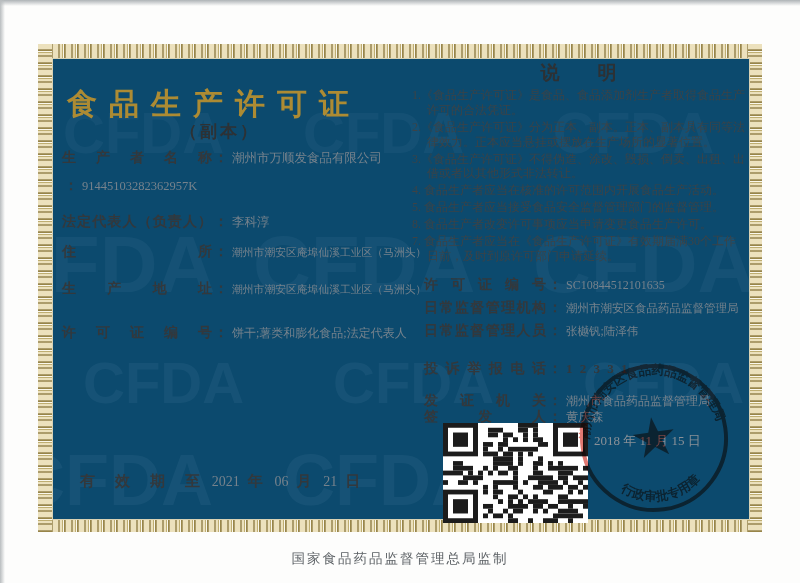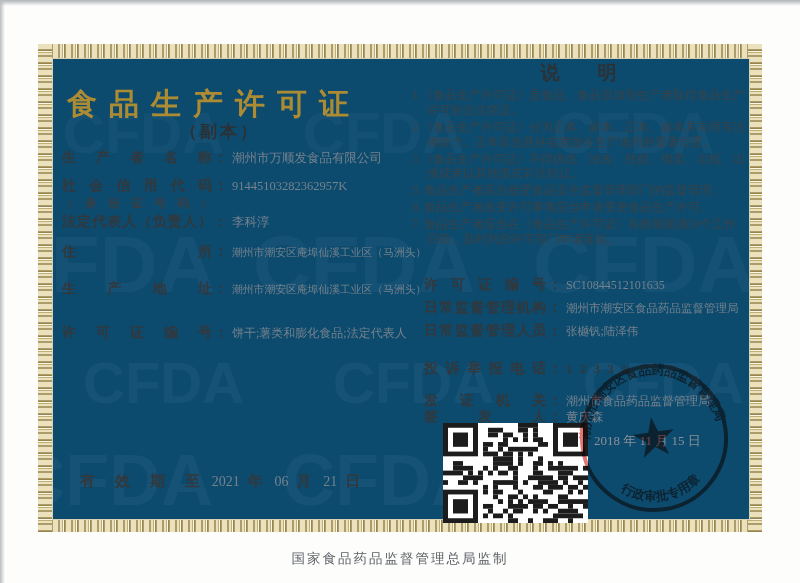--- a/index.html
+++ b/index.html
@@ -101,24 +101,21 @@
   </div>
 
   <div class="title">食品生产许可证</div>
   <div class="subtitle">（副本）</div>
 
   <div class="row" style="top:149px">
     <span class="jl w150">生产者名称</span><span class="colon">：</span><span class="val">潮州市万顺发食品有限公司</span>
   </div>
 
   <div class="row" style="top:177px">
-    <span style="display:inline-block;vertical-align:top">
-      <span class="jl w150">社会信用代码</span>
-      <span class="sub2">（身份证号码）</span>
-    </span><span class="colon">：</span><span class="val" style="font-family:'Liberation Serif',serif">91445103282362957K</span>
+    <span class="colon">：</span><span class="val" style="font-family:'Liberation Serif',serif">91445103282362957K</span>
   </div>
 
   <div class="row" style="top:213px">
     <span class="jl w150" style="letter-spacing:0">法定代表人（负责人）</span><span class="colon">：</span><span class="val">李科淳</span>
   </div>
 
   <div class="row" style="top:243px">
     <span class="jl w150">住所</span><span class="colon">：</span><span class="val small">潮州市潮安区庵埠仙溪工业区（马洲头）</span>
   </div>
 
@@ -135,20 +132,21 @@
     <span class="num">2021</span><span class="unit">年</span>
     <span class="num">06</span><span class="unit">月</span>
     <span class="num">21</span><span class="unit">日</span>
   </div>
 
   <div class="notes-title">说　　明</div>
   <div class="notes">
     <div class="note">1.《食品生产许可证》是食品、食品添加剂生产者取得食品生产许可的合法凭证。</div>
     <div class="note">2.《食品生产许可证》分为正本、副本。正本、副本具有同等法律效力。正本应当悬挂或摆放在生产场所的显著位置。</div>
     <div class="note">3.《食品生产许可证》不得伪造、涂改、毁损、倒卖、出租、出借或者以其他形式非法转让。</div>
+    <div class="note">4. 食品生产者应当在核准的许可范围内开展食品生产活动。</div>
     <div class="note">5. 食品生产者应当接受食品安全监督管理部门的监督管理。</div>
     <div class="note">8. 食品生产者改变许可事项应当申请变更食品生产许可。</div>
     <div class="note">7. 食品生产者应当在《食品生产许可证》有效期届满30个工作日前，及时到原许可部门申请延续。</div>
   </div>
 
   <div class="rrow" style="top:276px">
     <span class="jl w122">许可证编号</span><span class="colon">：</span><span class="val">SC10844512101635</span>
   </div>
   <div class="rrow" style="top:299px">
     <span class="jl w122">日常监督管理机构</span><span class="colon">：</span><span class="val" style="font-size:11.5px">潮州市潮安区食品药品监督管理局</span>

